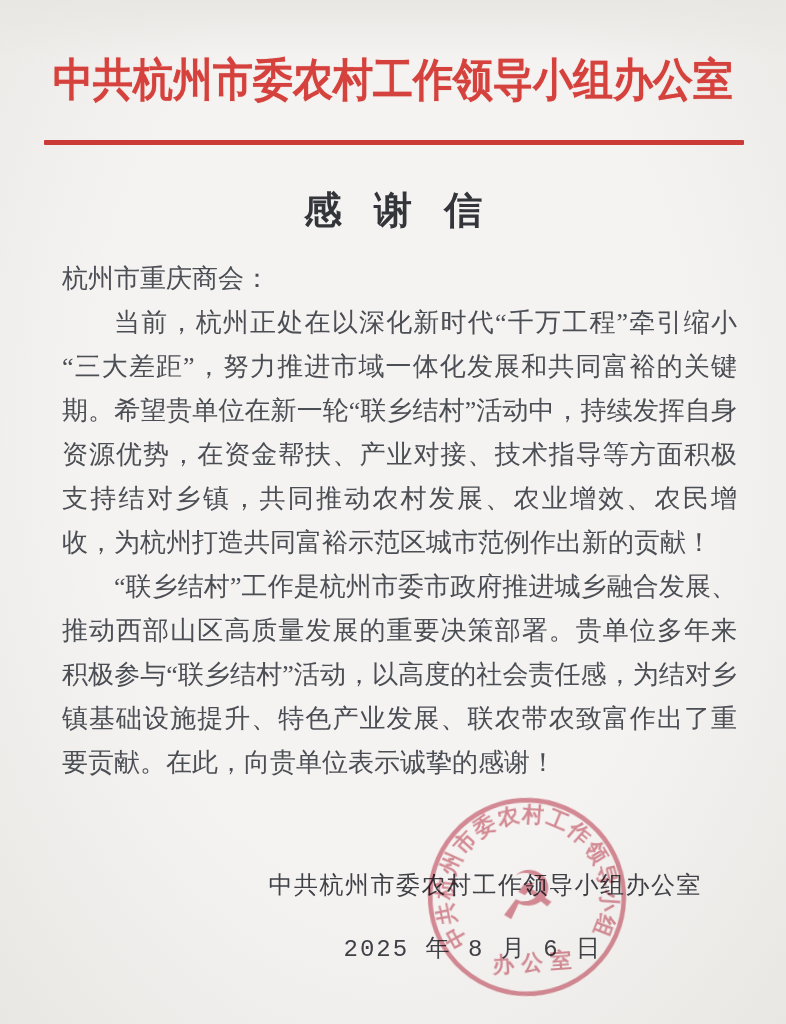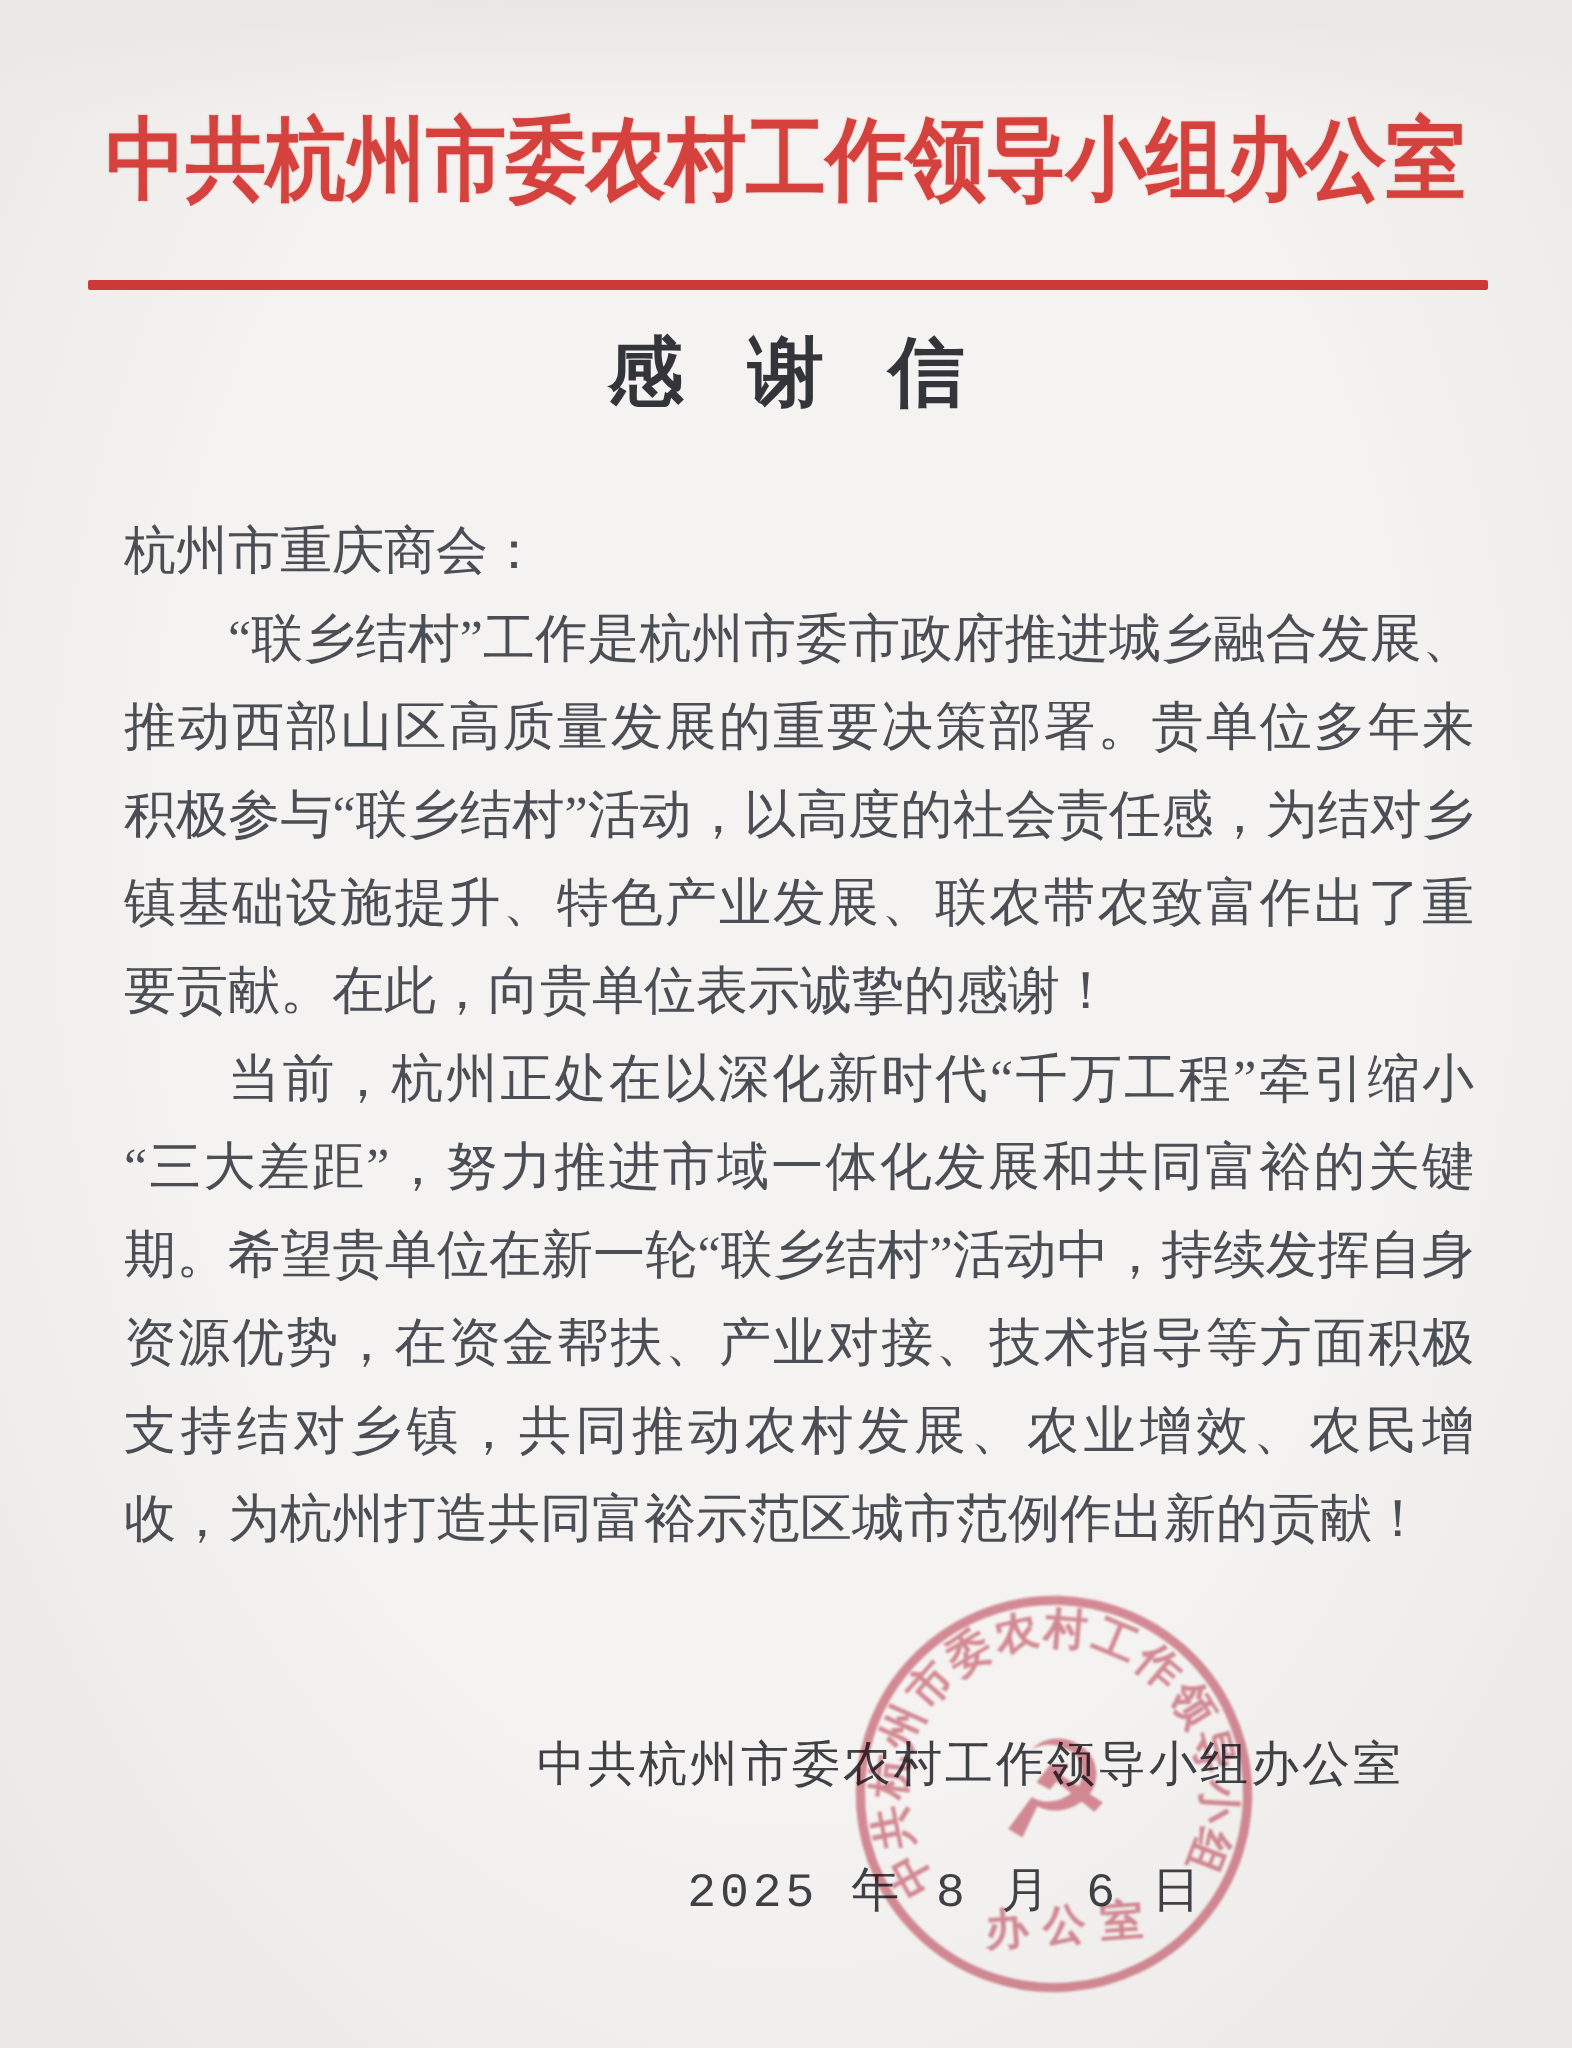--- a/index.html
+++ b/index.html
@@ -38,30 +38,30 @@
     transform-origin:50% 0;
     text-shadow:0 0 1px rgba(213,65,60,.45);
   }
   .red-rule{
     margin:34px 42px 0 44px;
     height:5px;
     background:var(--rule_red);
     border-radius:1px;
   }
   .letter-title{
-    margin-top:16px;
+    margin-top:40px;
     text-align:center;
     font-size:38px;
     font-weight:700;
     color:var(--title_ink);
     letter-spacing:0.85em;
     padding-left:0.85em; 
   }
   .letter-body{
-    margin-top:42px;
+    margin-top:21px;
     padding:0 49px 0 62px;
     font-size:26px;
     line-height:44px;
     text-align:justify;
     text-justify:inter-character;
     color:var(--ink);
   }
   .letter-body p.para{ text-indent:2em; }
   .salutation{ text-indent:0; }
   .sig-block{
@@ -120,22 +120,22 @@
 
   <header>
     <h1 class="org-name">中共杭州市委农村工作领导小组办公室</h1>
     <div class="red-rule"></div>
   </header>
 
   <h2 class="letter-title">感谢信</h2>
 
   <main class="letter-body">
     <p class="salutation">杭州市重庆商会：</p>
+    <p class="para">当前，杭州正处在以深化新时代“千万工程”牵引缩小“三大差距”，努力推进市域一体化发展和共同富裕的关键期。希望贵单位在新一轮“联乡结村”活动中，持续发挥自身资源优势，在资金帮扶、产业对接、技术指导等方面积极支持结对乡镇，共同推动农村发展、农业增效、农民增收，为杭州打造共同富裕示范区城市范例作出新的贡献！</p>
     <p class="para">“联乡结村”工作是杭州市委市政府推进城乡融合发展、推动西部山区高质量发展的重要决策部署。贵单位多年来积极参与“联乡结村”活动，以高度的社会责任感，为结对乡镇基础设施提升、特色产业发展、联农带农致富作出了重要贡献。在此，向贵单位表示诚挚的感谢！</p>
-    <p class="para">当前，杭州正处在以深化新时代“千万工程”牵引缩小“三大差距”，努力推进市域一体化发展和共同富裕的关键期。希望贵单位在新一轮“联乡结村”活动中，持续发挥自身资源优势，在资金帮扶、产业对接、技术指导等方面积极支持结对乡镇，共同推动农村发展、农业增效、农民增收，为杭州打造共同富裕示范区城市范例作出新的贡献！</p>
   </main>
 
   <div class="sig-block">
     <p class="signature">中共杭州市委农村工作领导小组办公室</p>
     <p class="sig-date">2025 年 8 月 6 日</p>
   </div>
 
   <div class="seal">
     <svg viewBox="0 0 200 200">
       <circle class="ring" cx="100" cy="100" r="94" fill="none" stroke-width="4.5"></circle>

